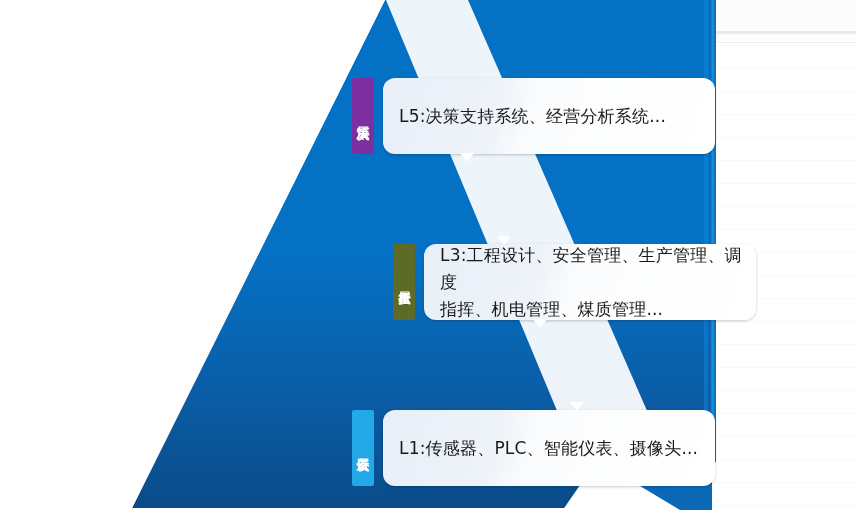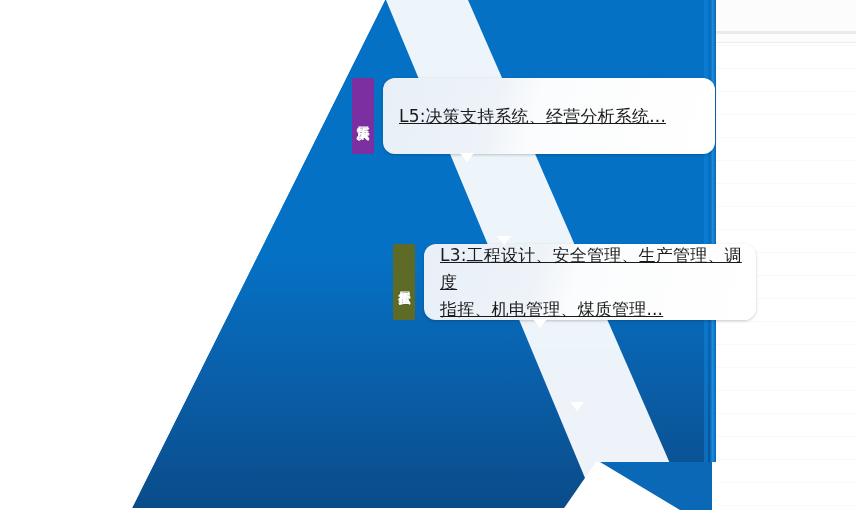--- a/index.html
+++ b/index.html
@@ -136,21 +136,20 @@
     padding: 0 0 0 16px;
     box-sizing: border-box;
   }
   .row-card-text {
     color: #1a1a1a;
     font-size: 17px;
     line-height: 27px;
     font-family: "DejaVu Sans", "Liberation Sans", sans-serif;
     white-space: pre-line;
     letter-spacing: .2px;
-    text-decoration: underline;
   }
   
   .gap-arrow {
     position: absolute;
     width: 0; height: 0;
     border-left: 7px solid transparent;
     border-right: 7px solid transparent;
     border-top: 9px solid #ffffff;
   }
 </style>
@@ -184,20 +183,26 @@
 
     <div class="row" style="left:352px; top:244px; width:363px; height:76px;padding-left:41px;">
       <div class="row-tab" style="background:#5d6b27; font-size:12px;">生产执行层</div>
       <div class="row-card">
         <span class="row-card-text">L3:工程设计、安全管理、生产管理、调度
 指挥、机电管理、煤质管理...</span>
       </div>
     </div>
 
 
+    <div class="row" style="left:352px; top:410px; width:363px; height:76px;">
+      <div class="row-tab" style="background:#23a8e8;">设备层</div>
+      <div class="row-card">
+        <span class="row-card-text">L1:传感器、PLC、智能仪表、摄像头...</span>
+      </div>
+    </div>
 
     <div class="gap-arrow" style="left:460px; top:153px;"></div>
     <div class="gap-arrow" style="left:497px; top:236px;"></div>
     <div class="gap-arrow" style="left:533px; top:319px;"></div>
     <div class="gap-arrow" style="left:570px; top:402px;"></div>
 
   </div>
 </div>
 
 </body></html>

